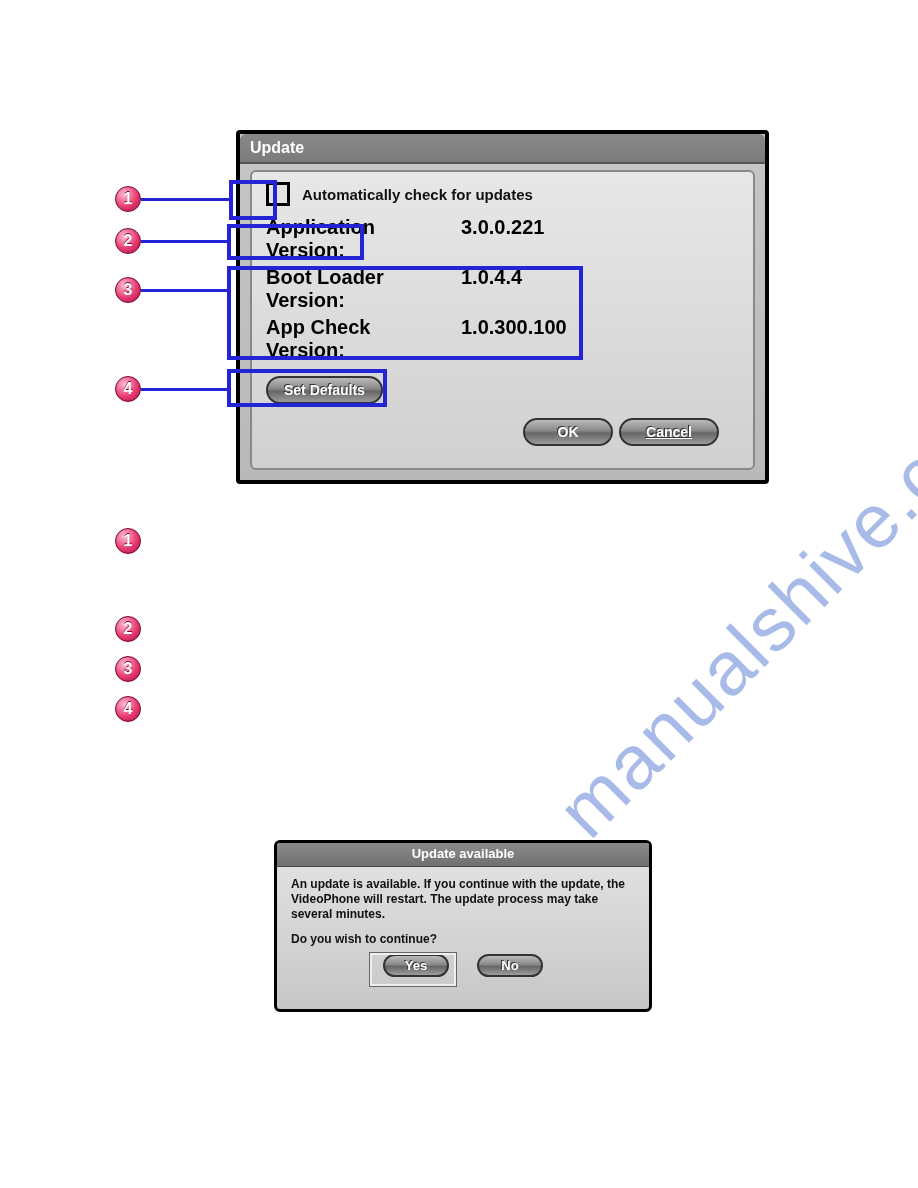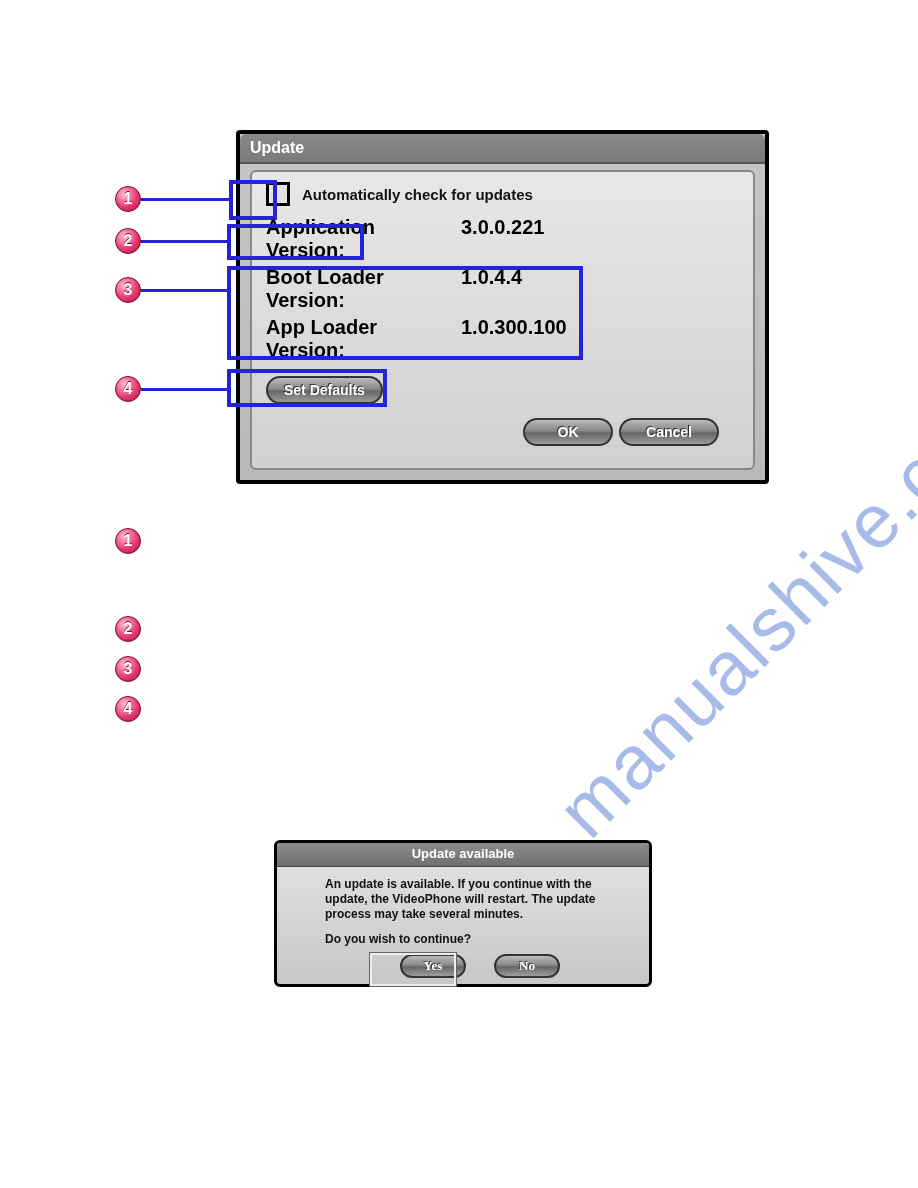--- a/index.html
+++ b/index.html
@@ -116,45 +116,44 @@
     position:absolute;
     border:4px solid #2424d6;
   }
 
   
   .dlg-avail {
     position:absolute;
     left: 274px;
     top: 840px;
     width: 378px;
-    height: 147px;
+    height: 172px;
     border: 3px solid #000;
     border-radius: 6px;
     background: linear-gradient(#e4e4e4,#c7c7c7);
     overflow:hidden;
   }
   .dlg-avail .titlebar2 {
     height:24px;
     background: linear-gradient(#8c8c8c,#6f6f6f);
     color:#fff;
     font-size:13px;
     font-weight:bold;
     text-align:center;
     padding-top:3px;
     border-bottom:1px solid #444;
   }
   .dlg-avail .body2 {
     padding: 10px 14px;
     font-size:12px;
     color:#111;
     font-weight:bold;
-    margin-left:34px;
   }
   .dlg-avail .btn-row2 {
-    display:flex; gap:28px; justify-content:center; margin-top:8px;font-family:Liberation Serif, serif;
+    display:flex; gap:28px; justify-content:center; margin-top:8px;
   }
 
   .yes-highlight {
     position:absolute;
     border:2px solid #eee;
     box-shadow: 0 0 0 1px #666;
   }
 </style>
 </head>
 <body>
@@ -175,32 +174,32 @@
     <div style="margin-top:10px;">
       <div class="field-row">
         <div class="field-label">Application Version:</div>
         <div class="field-value">3.0.0.221</div>
       </div>
       <div class="field-row">
         <div class="field-label">Boot Loader Version:</div>
         <div class="field-value">1.0.4.4</div>
       </div>
       <div class="field-row">
-        <div class="field-label">App Loader Version:</div>
+        <div class="field-label">App Check Version:</div>
         <div class="field-value">1.0.300.100</div>
       </div>
     </div>
 
     <div class="row flex" style="margin-top:14px; align-items:flex-start;">
       <div class="pill-btn">Set Defaults</div>
     </div>
 
     <div class="btn-row">
       <div class="pill-btn" style="min-width:90px;">OK</div>
-      <div class="pill-btn" style="min-width:100px;">Cancel</div>
+      <div class="pill-btn" style="min-width:100px;text-decoration:underline;">Cancel</div>
     </div>
 
   </div>
 </div>
 
 <div class="blue-box" style="left:229px; top:180px; width:48px; height:40px;"></div>
 <div class="blue-box" style="left:227px; top:224px; width:137px; height:36px;"></div>
 <div class="blue-box" style="left:227px; top:266px; width:356px; height:94px;"></div>
 <div class="blue-box" style="left:227px; top:369px; width:160px; height:38px;"></div>
 

